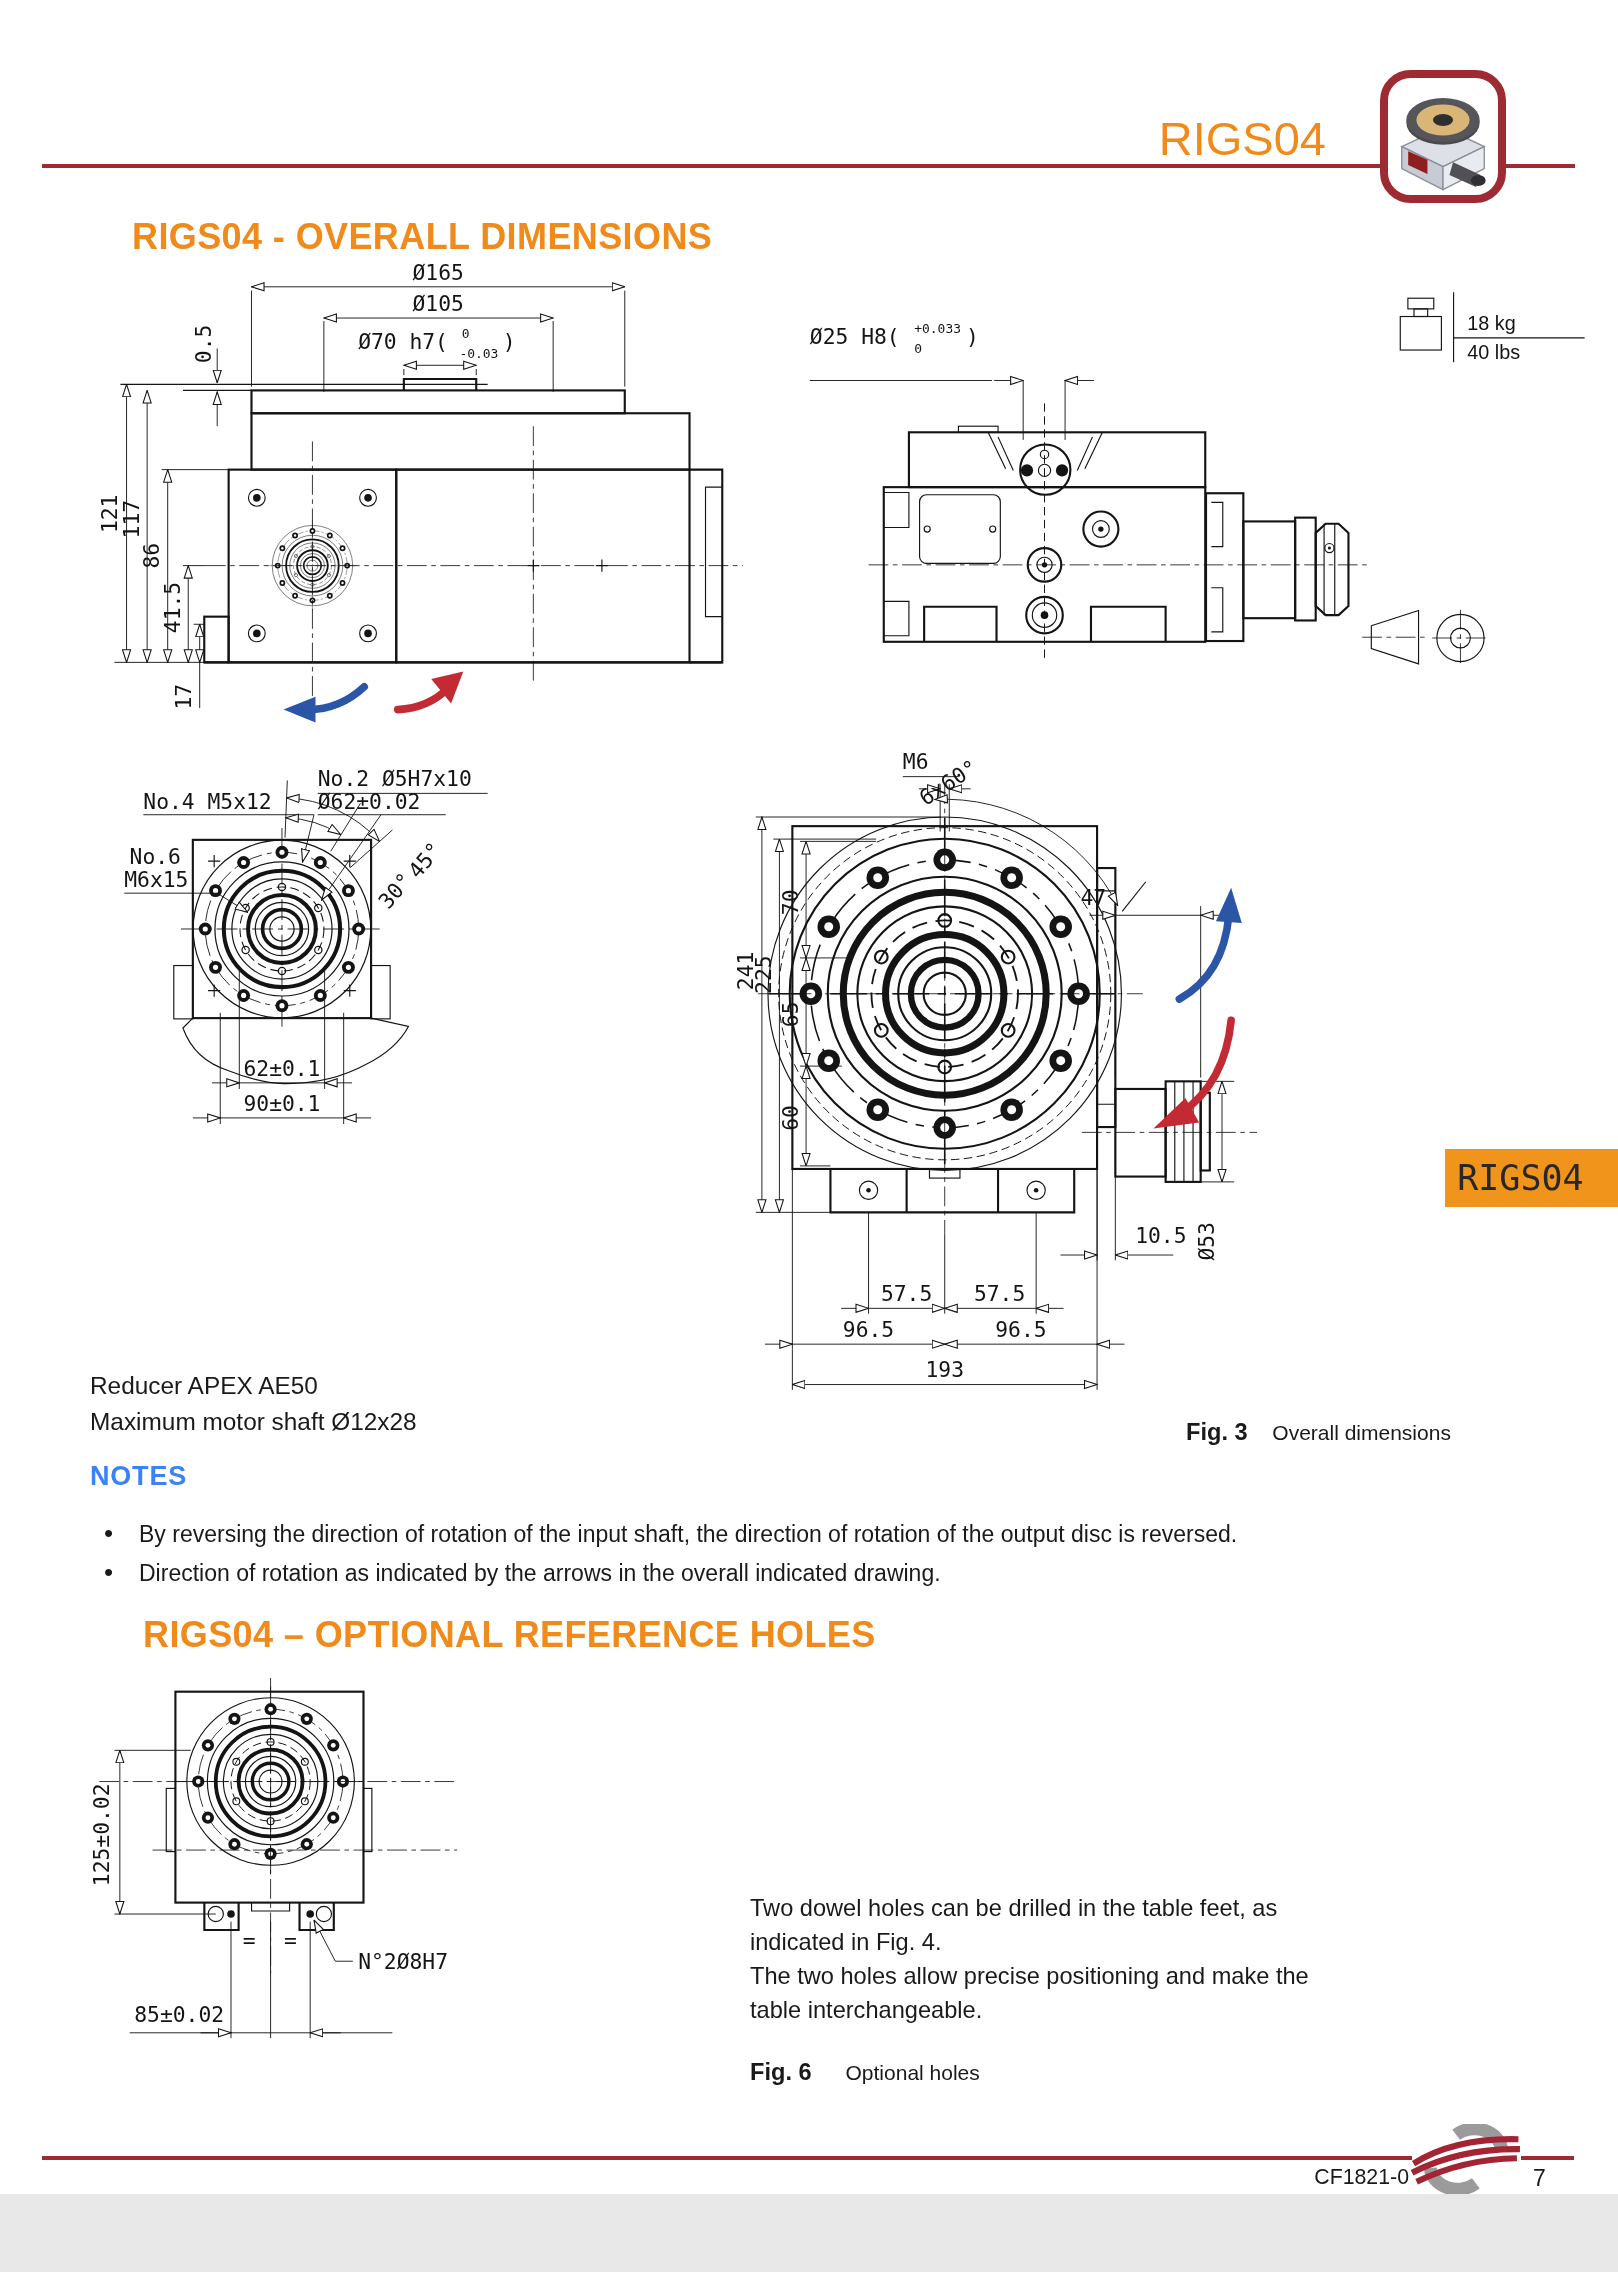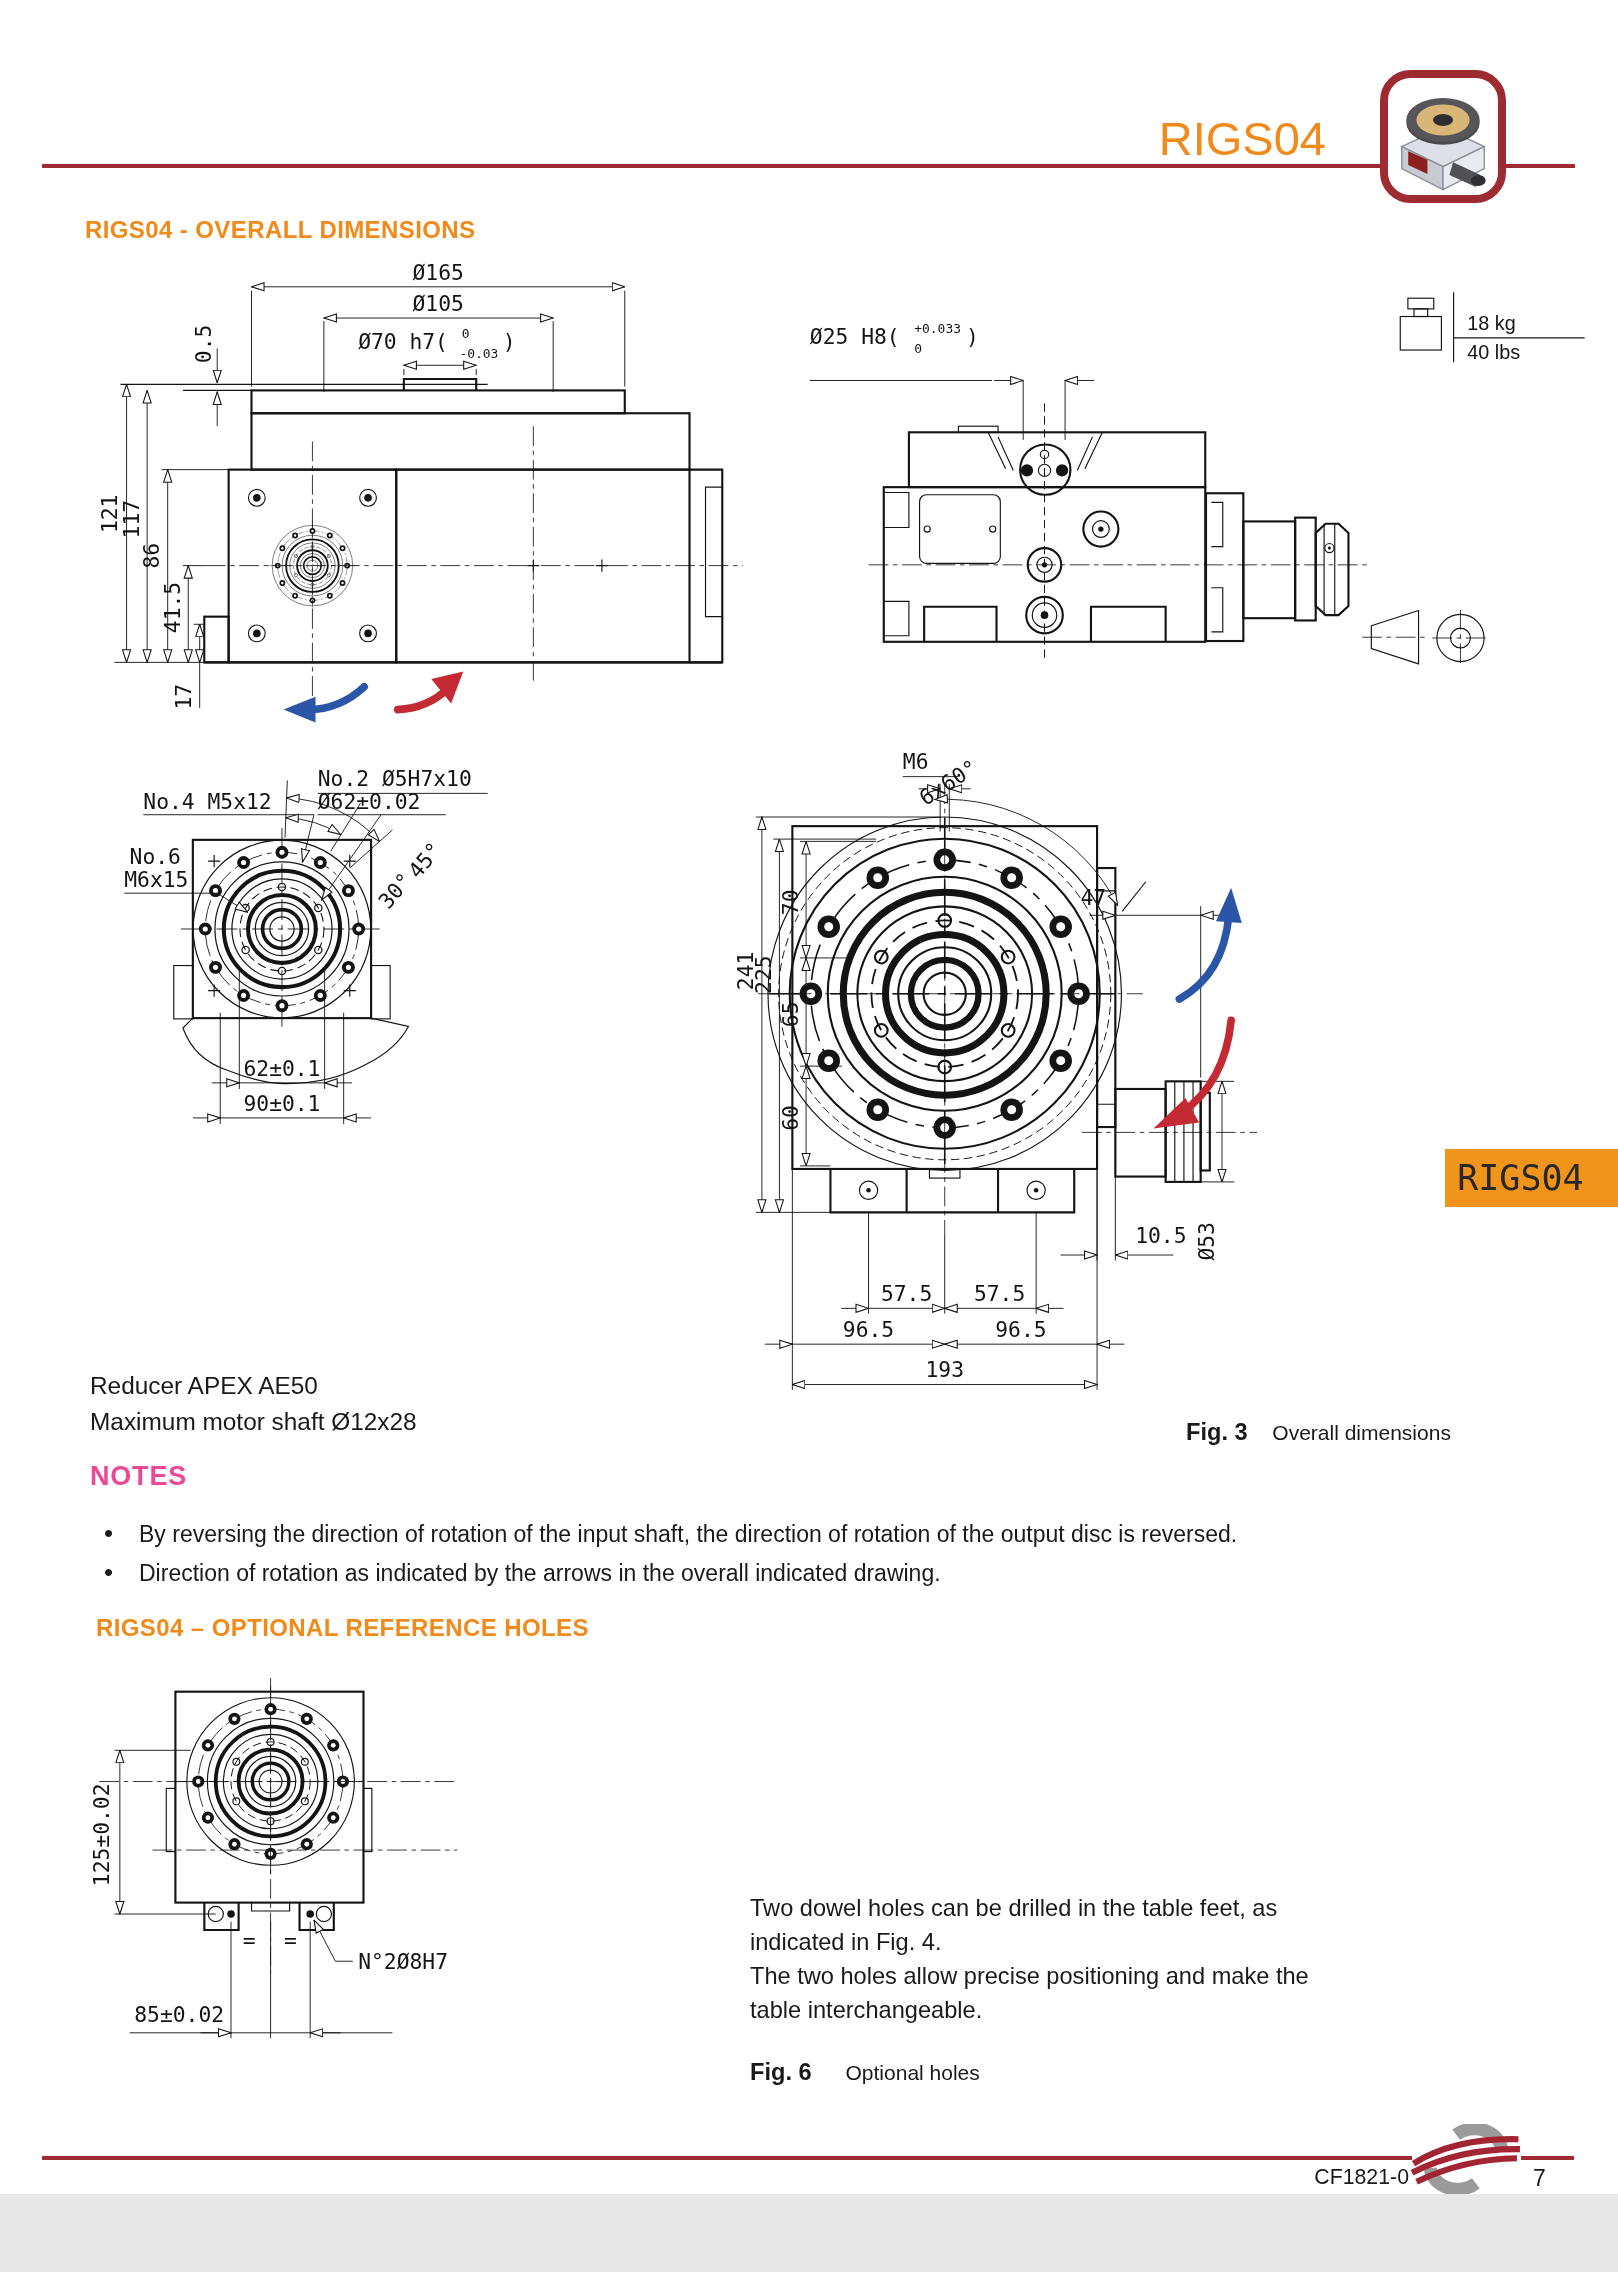--- a/index.html
+++ b/index.html
@@ -1,22 +1,22 @@
 <!DOCTYPE html>
 <html style="font-size:12.2px"><head>
 <meta charset="utf-8">
 <style>
   html,body{margin:0;padding:0;background:#e8e8e8;}
   #page{position:relative;width:1619px;height:2194px;background:#ffffff;overflow:hidden;
         font-family:"Liberation Sans",sans-serif;color:#1a1a1a;}
   .abs{position:absolute;}
   
-  .h-orange{color:#F08A1A;font-weight:bold;font-size:24px;letter-spacing:0.4px;white-space:nowrap;}
+  .h-orange{color:#F08A1A;font-weight:bold;font-size:36px;letter-spacing:0.4px;white-space:nowrap;margin-left:47px;}
   .brand{color:#F08A1A;font-size:47px;white-space:nowrap;}
-  .notes-title{color:#ec4899;font-weight:bold;font-size:27px;letter-spacing:0.8px;}
+  .notes-title{color:#3b82f6;font-weight:bold;font-size:27px;letter-spacing:0.8px;}
   .body-txt{font-size:23.6px;line-height:34px;margin-top:34px;}
   .bullet-row{position:absolute;left:104px;font-size:23px;white-space:nowrap;}
   .bullet-row::before{content:"\2022";display:inline-block;width:35px;font-size:26px;}
   .cap-label{font-weight:bold;font-size:23.6px;}
   .cap-text{font-size:21px;}
   .small-note{font-size:24.4px;line-height:36px;white-space:nowrap;}
   .footer-code{font-size:21.3px;}
   .pageno{font-size:23px;}
   .rule{position:absolute;height:3.8px;background:#9E2B31;}
   

